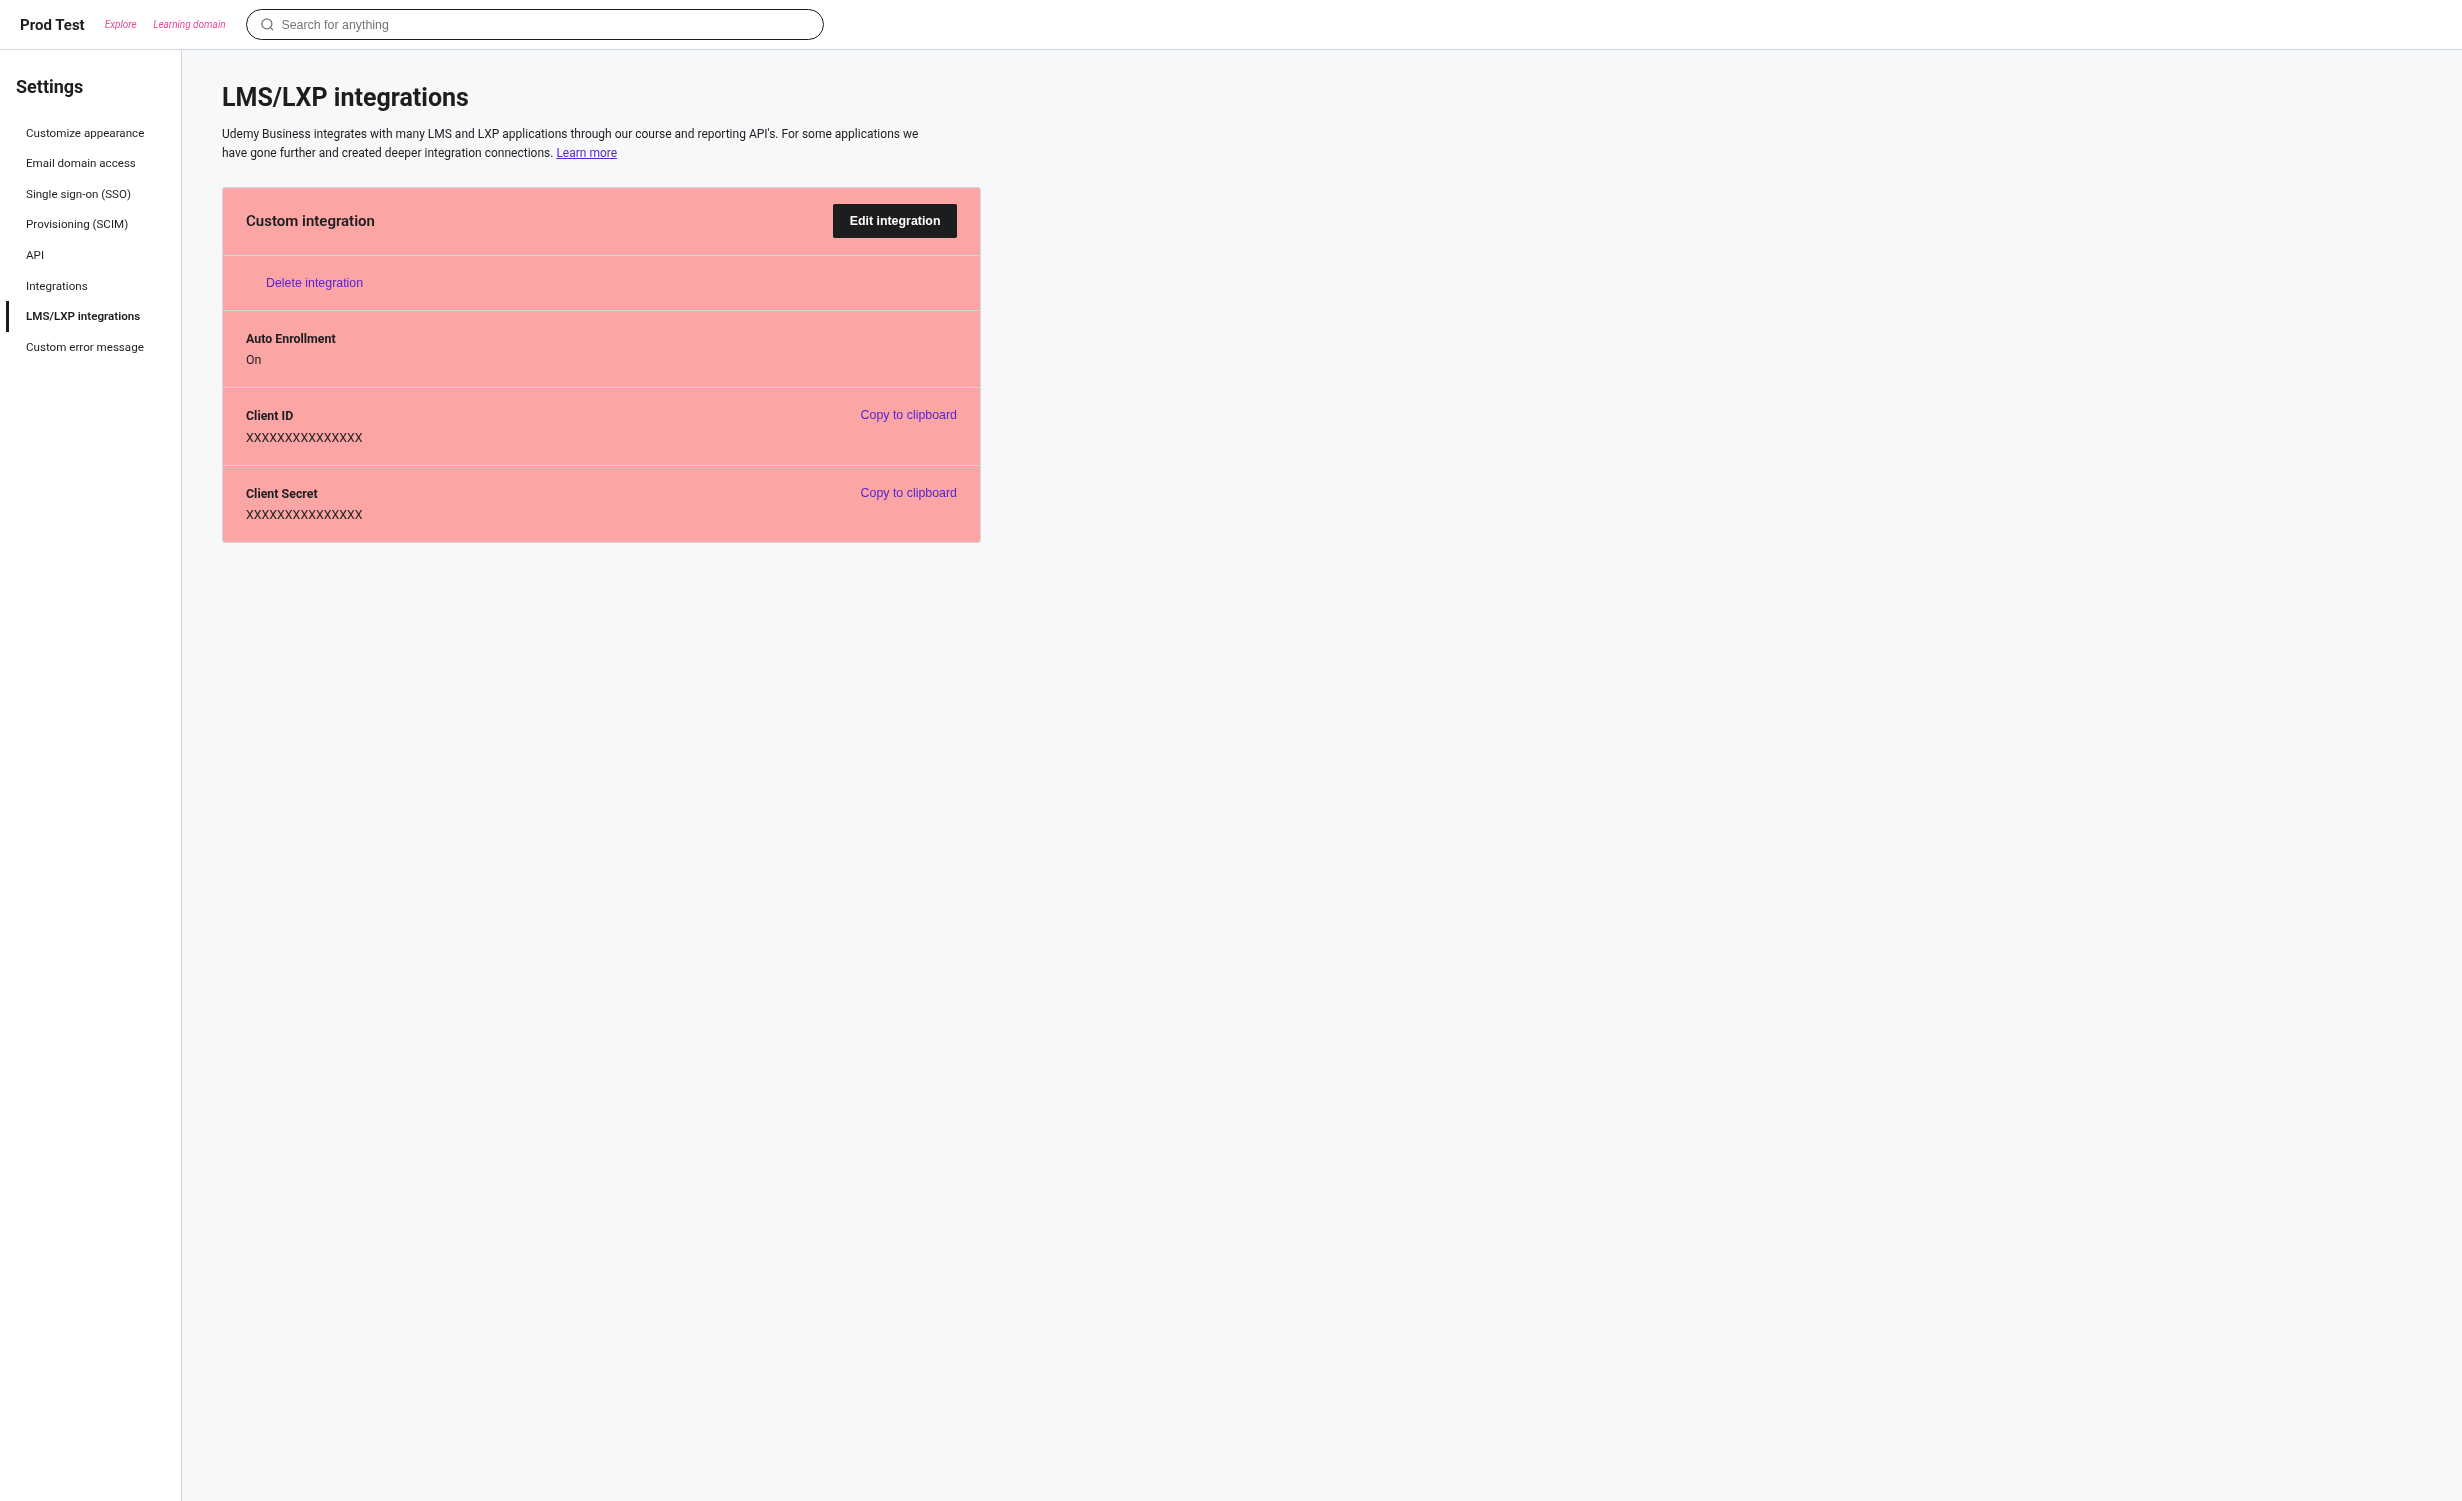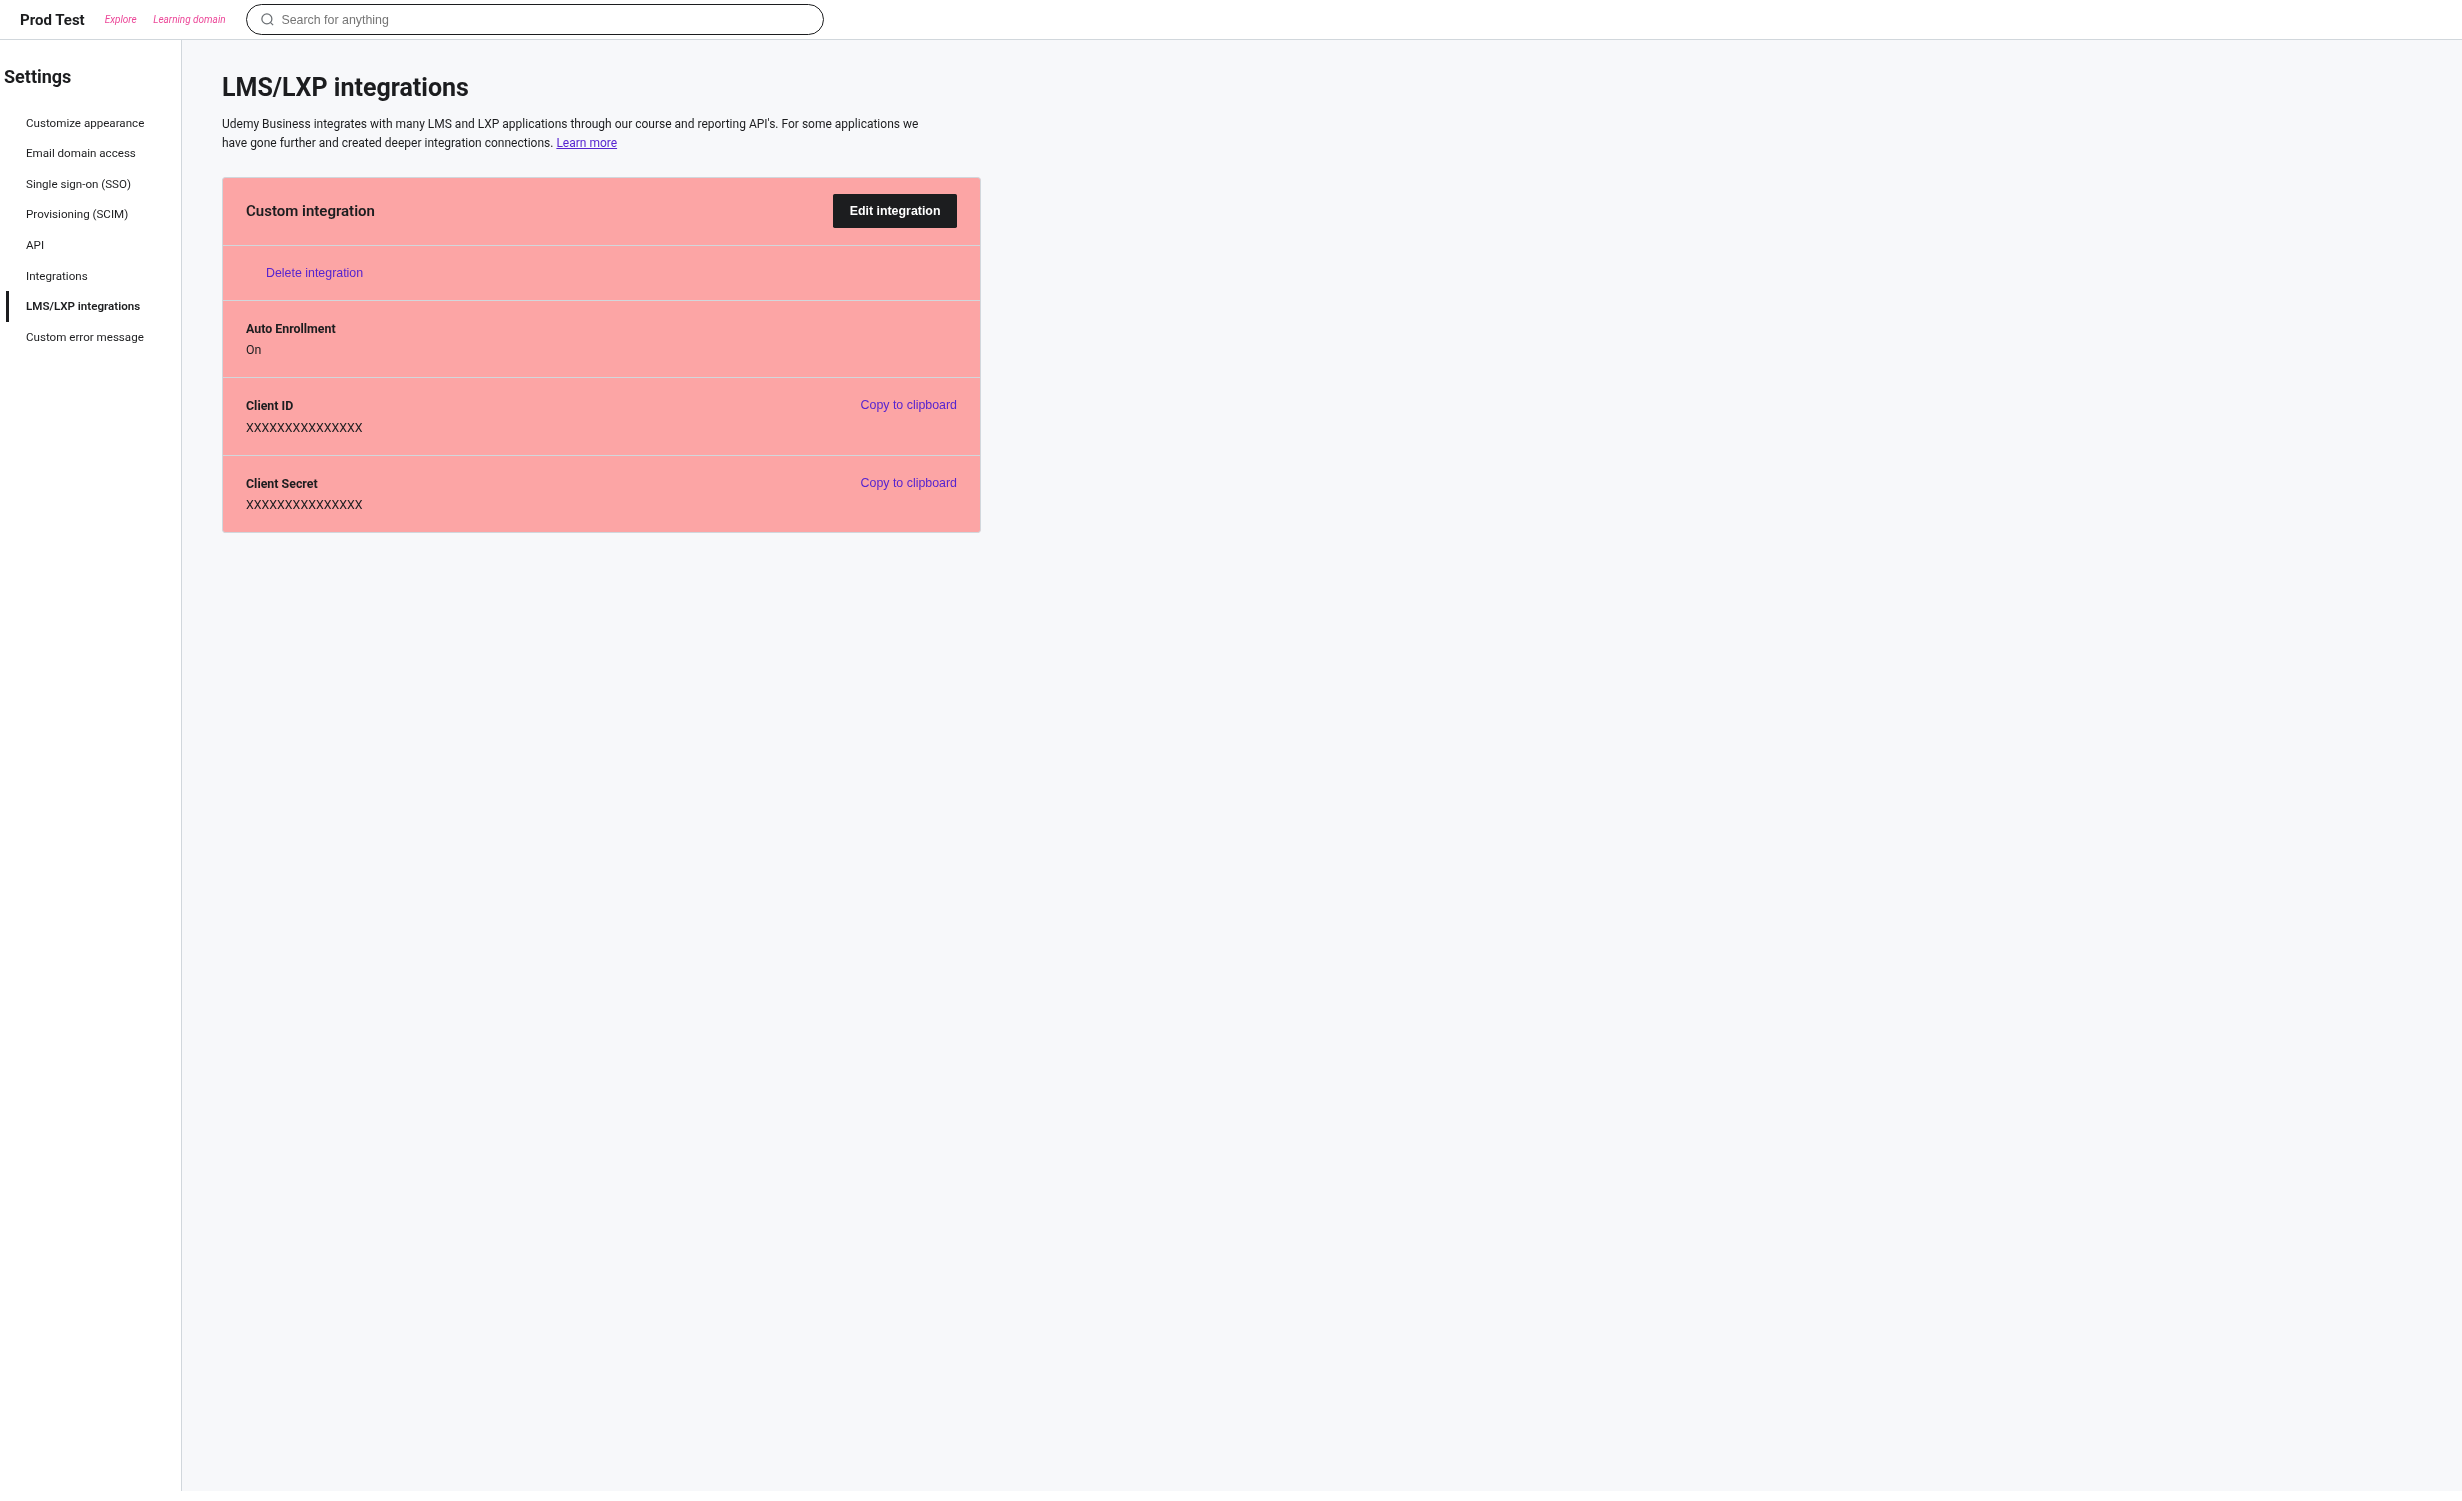--- a/index.html
+++ b/index.html
@@ -3,21 +3,21 @@
   <meta charset="utf-8">
   <style>
     * { box-sizing: border-box; margin: 0; padding: 0; }
     body { font-family: -apple-system, BlinkMacSystemFont, "Segoe UI", Roboto, sans-serif; background: #fff; color: #1c1d1f; font-size: 11.6px; }
 
     
     .topnav {
       display: flex;
       align-items: center;
       padding: 0 20px;
-      height: 40px;
+      height: 50px;
       border-bottom: 0.8px solid #d1d7dc;
       background: #fff;
       gap: 20px;
     }
     .topnav-brand {
       font-weight: 700;
       font-size: 15px;
       white-space: nowrap;
     }
     .topnav-links {
@@ -62,21 +62,21 @@
     
     .sidebar {
       width: 182px;
       padding: 26.4px 0 0 0;
       border-right: 0.8px solid #d1d7dc;
       flex-shrink: 0;
     }
     .sidebar-title {
       font-size: 18px;
       font-weight: 700;
-      padding: 0 20px 20px 4px;
+      padding: 0 20px 20px 16px;
     }
     .sidebar-item {
       padding: 8.3px 20px;
       font-size: 11.6px;
       color: #1c1d1f;
       cursor: pointer;
       position: relative;
       margin-left: 6px;
     }
     .sidebar-item.active {

